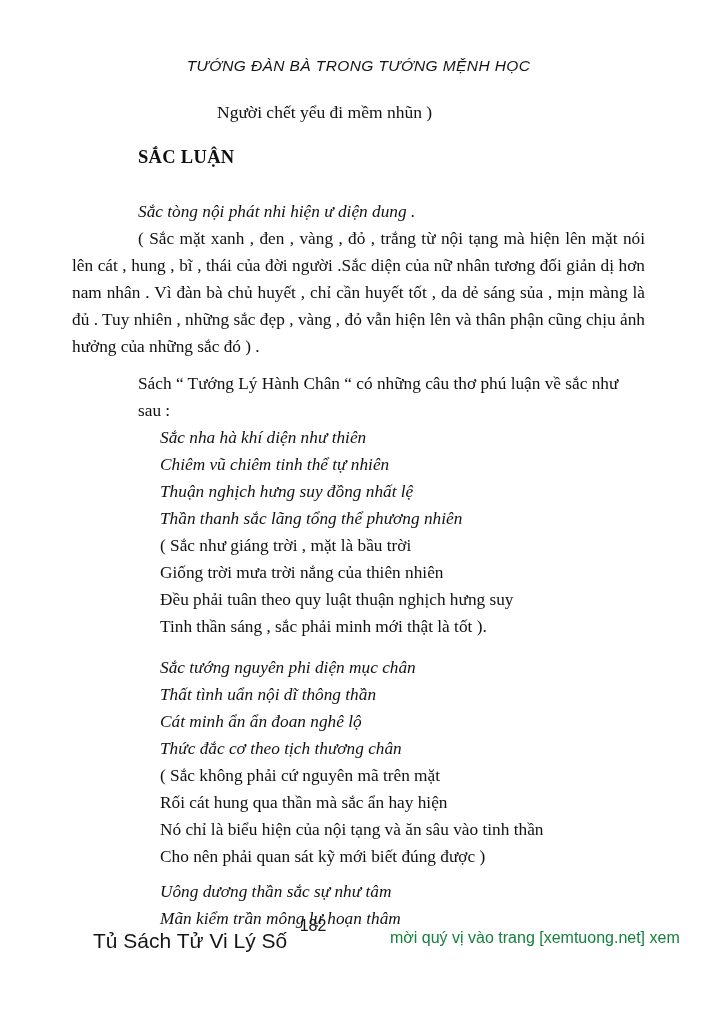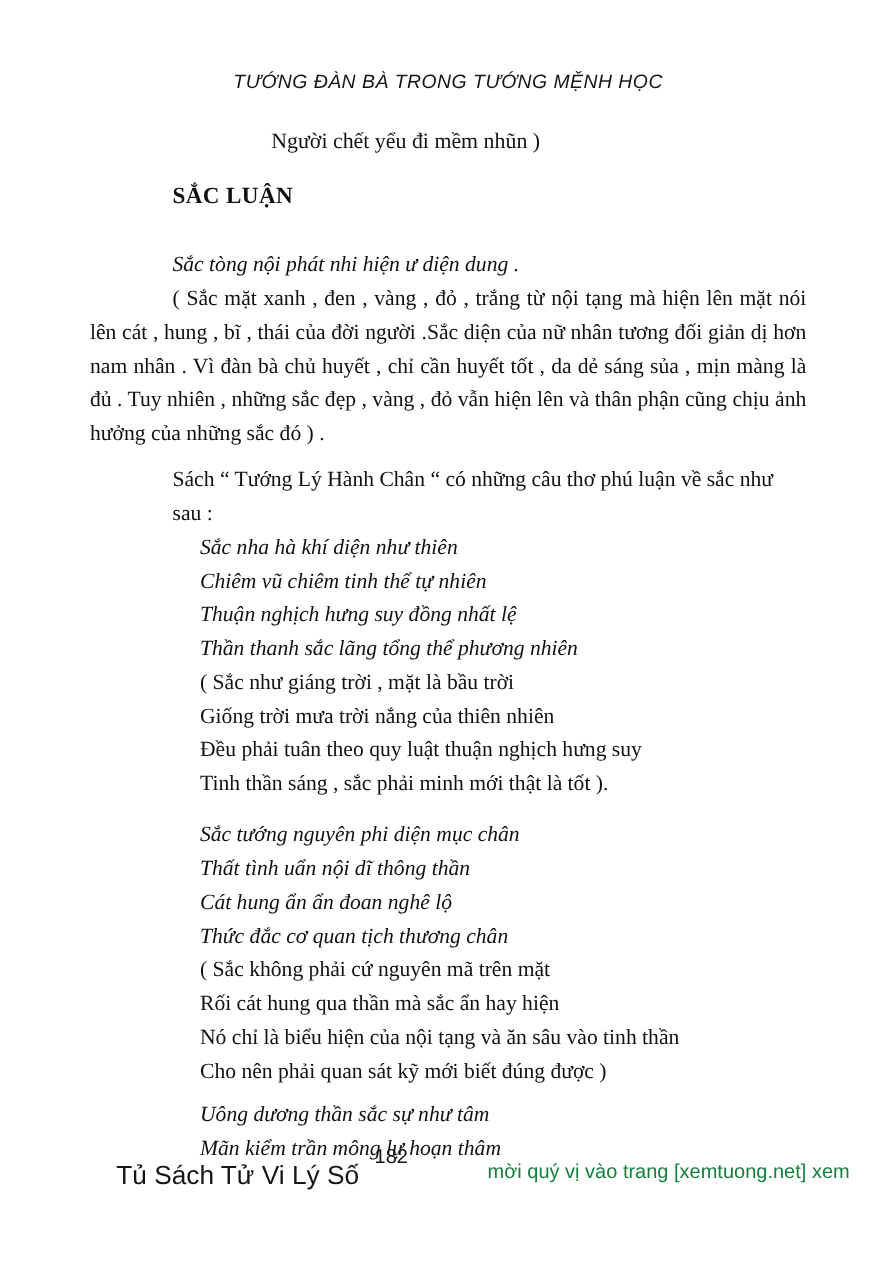--- a/index.html
+++ b/index.html
@@ -117,22 +117,22 @@
     <div class="verse-group">
       <div>( Sắc như giáng trời , mặt là bầu trời</div>
       <div>Giống trời mưa trời nắng của thiên nhiên</div>
       <div>Đều phải tuân theo quy luật thuận nghịch hưng suy</div>
       <div>Tinh thần sáng , sắc phải minh mới thật là tốt ).</div>
     </div>
 
     <div class="verse-group italic vg2">
       <div>Sắc tướng nguyên phi diện mục chân</div>
       <div>Thất tình uẩn nội dĩ thông thần</div>
-      <div>Cát hung ẩn ẩn đoan nghê lộ</div>
-      <div>Thức đắc cơ quan tịch thương chân</div>
+      <div>Cát minh ẩn ẩn đoan nghê lộ</div>
+      <div>Thức đắc cơ theo tịch thương chân</div>
     </div>
 
     <div class="verse-group">
       <div>( Sắc không phải cứ nguyên mã trên mặt</div>
       <div>Rối cát hung qua thần mà sắc ẩn hay hiện</div>
       <div>Nó chỉ là biểu hiện của nội tạng và ăn sâu vào tinh thần</div>
       <div>Cho nên phải quan sát kỹ mới biết đúng được )</div>
     </div>
 
     <div class="verse-group italic vg3">

